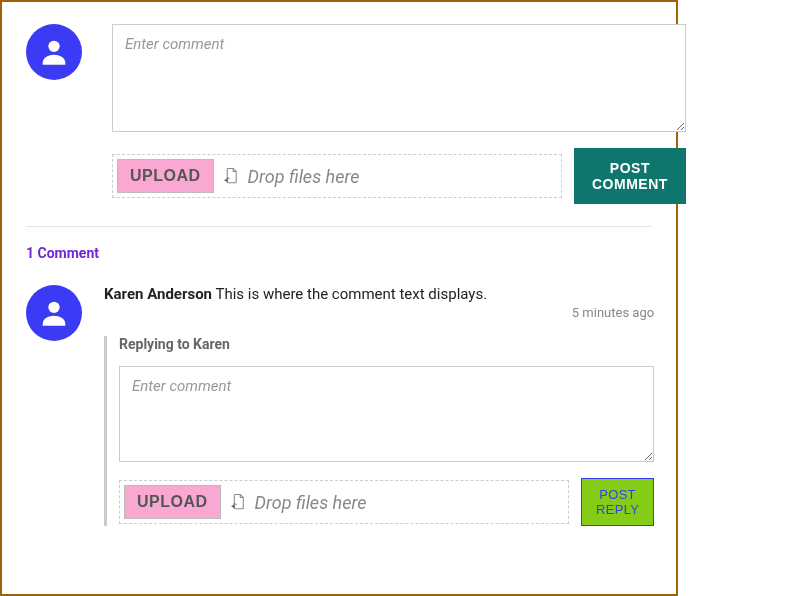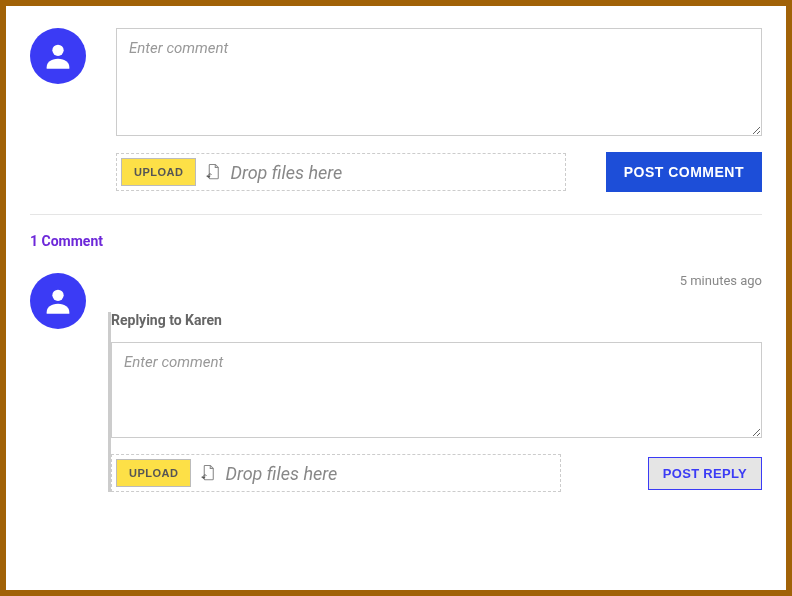--- a/index.html
+++ b/index.html
@@ -5,23 +5,23 @@
     * {
       box-sizing: border-box;
       margin: 0;
       padding: 0;
     }
     body {
       font-family: -apple-system, BlinkMacSystemFont, "Segoe UI", Roboto, "Helvetica Neue", Arial, sans-serif;
       background: #fff;
     }
     .container {
-      width: 792px;
+      width: 678px;
       height: 596px;
-      border: 6px solid #a16207;
+      border: 2px solid #a16207;
       padding: 22px 24px;
       position: relative;
     }
     .comment-entry-row {
       display: flex;
       gap: 30px;
       align-items: flex-start;
     }
     .avatar {
       width: 56px;
@@ -65,41 +65,41 @@
       display: flex;
       align-items: center;
       gap: 8px;
       border: 1px dashed #ccc;
       padding: 4px;
       flex: 0 0 auto;
       width: 450px;
     }
     .upload-btn {
       border: 1px solid #bbb;
-      background: #fde047;
+      background: #f9a8d4;
       padding: 7px 12px;
-      font-size: 11px;
+      font-size: 16px;
       font-weight: 600;
       letter-spacing: 0.5px;
       color: #555;
       cursor: pointer;
     }
     .drop-icon {
       width: 18px;
       height: 18px;
       flex-shrink: 0;
     }
     .drop-hint {
       font-style: italic;
       color: #888;
       font-size: 18px;
     }
     .post-comment-btn {
       margin-left: auto;
-      background: #1d4ed8;
+      background: #0f766e;
       color: #fff;
       border: none;
       padding: 12px 18px;
       font-size: 14px;
       font-weight: 700;
       letter-spacing: 0.5px;
       cursor: pointer;
     }
     .divider {
       height: 1px;
@@ -128,22 +128,22 @@
     .comment-author {
       font-weight: 700;
     }
     .comment-time {
       font-size: 13px;
       color: #888;
       text-align: right;
     }
     .reply-block {
       border-left: 3px solid #ccc;
-      margin-top: 24px;
-      padding-left: 0;
+      margin-top: 16px;
+      padding-left: 12px;
     }
     .reply-heading {
       font-size: 14px;
       font-weight: 700;
       color: #666;
       margin-bottom: 14px;
     }
     .reply-textarea {
       width: 100%;
       height: 96px;
@@ -153,26 +153,26 @@
       font-family: inherit;
       resize: both;
       color: #333;
     }
     .reply-textarea::placeholder {
       color: #999;
       font-style: italic;
     }
     .post-reply-btn {
       margin-left: auto;
-      background: #e5e5e5;
+      background: #84cc16;
       color: #3B3BF5;
       border: 1.5px solid #3B3BF5;
       padding: 8px 14px;
       font-size: 13px;
-      font-weight: 700;
+      font-weight: 400;
       letter-spacing: 0.3px;
       cursor: pointer;
     }
     .reply-upload-row {
       display: flex;
       align-items: center;
       gap: 12px;
       margin-top: 12px;
     }
     .reply-upload-row .upload-dropzone {
@@ -214,20 +214,24 @@
   <h2 class="comments-heading">1 Comment</h2>
 
   <div class="comment-item">
     <div class="avatar">
       <svg viewBox="0 0 24 24">
         <circle cx="12" cy="8" r="4"></circle>
         <path d="M12 14c-5 0-8 2.5-8 6v1h16v-1c0-3.5-3-6-8-6z"></path>
       </svg>
     </div>
     <div class="comment-body">
+      <div class="comment-line">
+        <span class="comment-author">Karen Anderson</span>
+        <span>This is where the comment text displays.</span>
+      </div>
       <div class="comment-time">5 minutes ago</div>
 
       <div class="reply-block">
         <div class="reply-heading">Replying to Karen</div>
         <textarea class="reply-textarea" placeholder="Enter comment" style=""></textarea>
         <div class="reply-upload-row">
           <div class="upload-dropzone">
             <button class="upload-btn">UPLOAD</button>
             <svg class="drop-icon" viewBox="0 0 24 24">
               <path d="M8 2h7l4 4v14a1 1 0 0 1-1 1H8a1 1 0 0 1-1-1V3a1 1 0 0 1 1-1z" fill="none" stroke="#888" stroke-width="1.4"></path>

